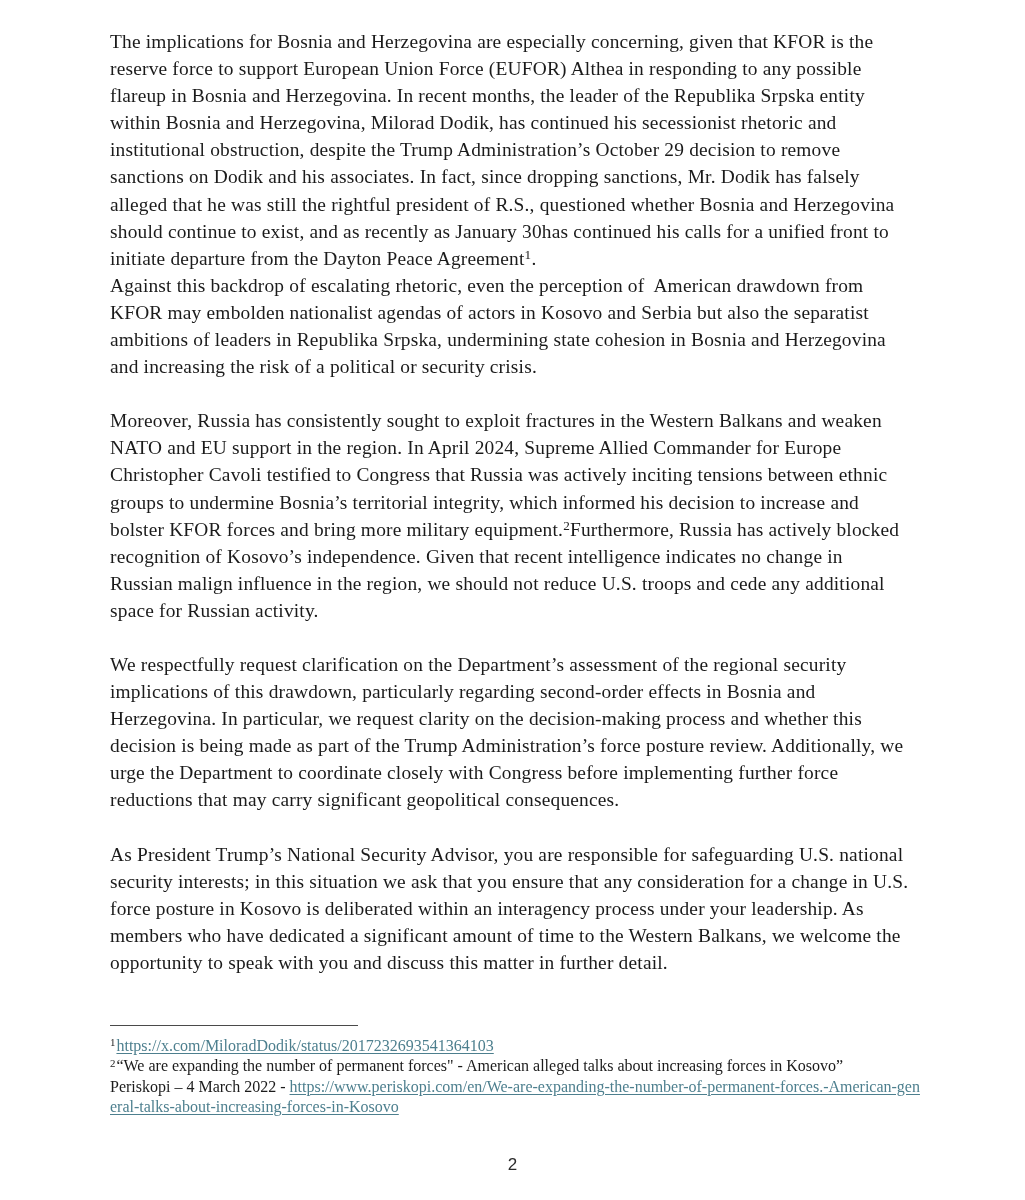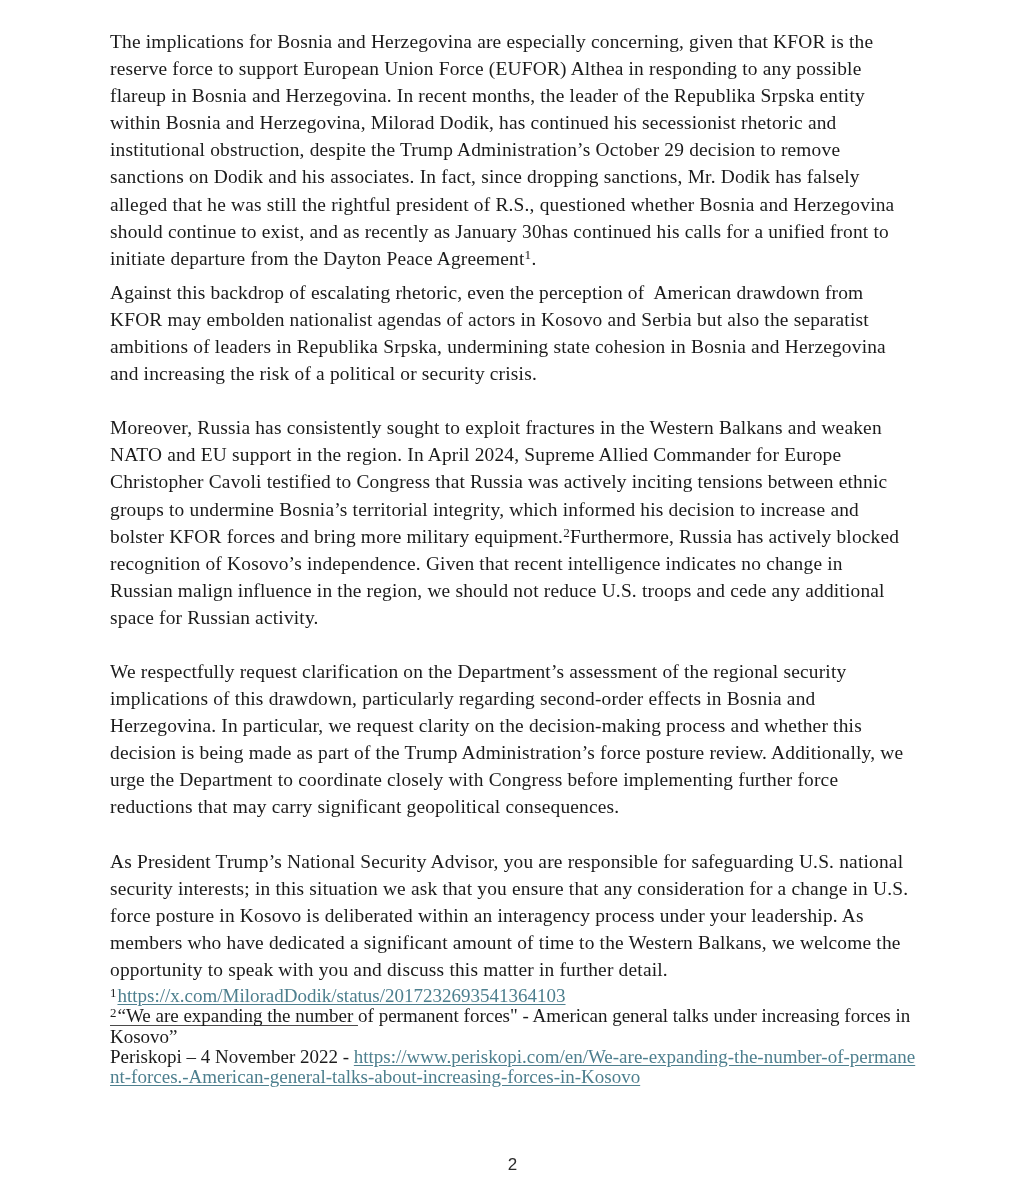--- a/index.html
+++ b/index.html
@@ -34,21 +34,21 @@
   .para {
     font-size: 19.4px;
     line-height: 27.1px;
     text-align: left;
     margin: 0 0 27px 0;
     letter-spacing: 0.01em;
     white-space: pre-wrap;
     color: #1b1b1b;
   }
   .para.tight {
-    margin-bottom: 7px;
+    margin-bottom: 0;
   }
   .para:last-child {
     margin-bottom: 0;
     margin-top: 20px;
   }
 
   sup.fn {
     font-size: 0.68em;
     vertical-align: 0.44em;
     line-height: 0;
@@ -60,23 +60,23 @@
     left: 110px;
     top: 1025px;
     width: 248px;
     height: 0;
     border-top: 1.6px solid #4a4a4a;
   }
 
   .footnotes {
     position: absolute;
     left: 110px;
-    top: 986px;
+    top: 1036px;
     width: 810px;
-    font-size: 19px;
+    font-size: 16px;
     line-height: 20.3px;
     color: #1b1b1b;
   }
 
   .fnote {
     margin: 0;
     white-space: pre-wrap;
     text-indent: 0;
   }
   .fnote sup {
@@ -123,19 +123,19 @@
     <p class="para">As President Trump’s National Security Advisor, you are responsible for safeguarding U.S. national security interests; in this situation we ask that you ensure that any consideration for a change in U.S. force posture in Kosovo is deliberated within an interagency process under your leadership. As members who have dedicated a significant amount of time to the Western Balkans, we welcome the opportunity to speak with you and discuss this matter in further detail.</p>
 
   </div>
 
   <div class="footnote-sep"></div>
 
   <div class="footnotes">
 
     <p class="fnote"><sup>1</sup><a class="link" href="#">https://x.com/MiloradDodik/status/2017232693541364103</a></p>
 
-    <p class="fnote"><sup>2</sup><span>“We are expanding the number of permanent forces" - American general talks under increasing forces in Kosovo”</span><br><span>Periskopi – 4 November 2022 - </span><a class="link" href="#">https://www.periskopi.com/en/We-are-expanding-the-number-of-permanent-forces.-American-general-talks-about-increasing-forces-in-Kosovo</a></p>
+    <p class="fnote"><sup>2</sup><span>“We are expanding the number of permanent forces" - American alleged talks about increasing forces in Kosovo”</span><br><span>Periskopi – 4 March 2022 - </span><a class="link" href="#">https://www.periskopi.com/en/We-are-expanding-the-number-of-permanent-forces.-American-general-talks-about-increasing-forces-in-Kosovo</a></p>
 
   </div>
 
   <div class="pagenum">2</div>
 
 </div>
 
 </body></html>

